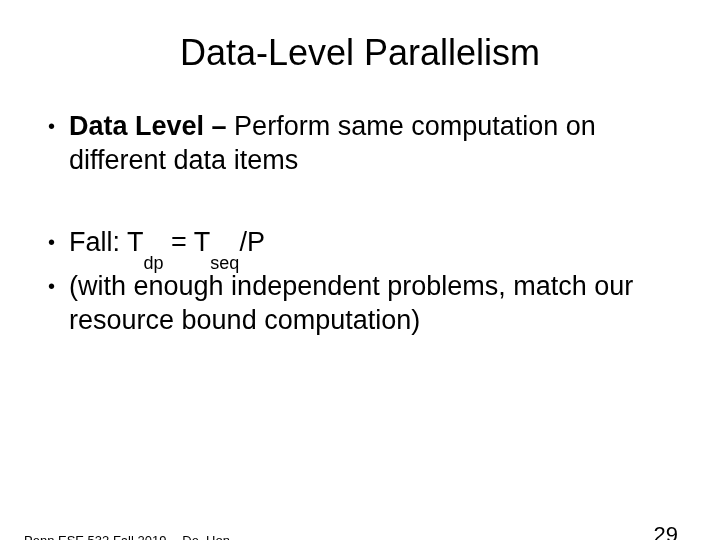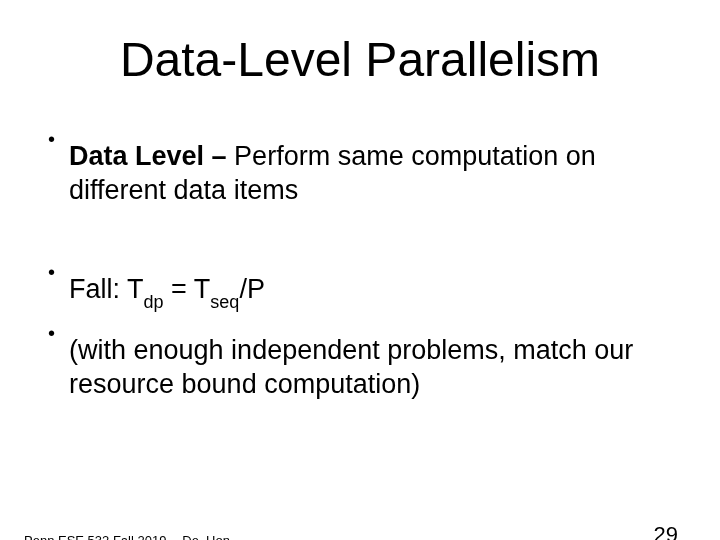--- a/index.html
+++ b/index.html
@@ -12,21 +12,21 @@
     overflow: hidden;
   }
   .slide {
     width: 720px;
     height: 540px;
     position: relative;
     padding: 0;
   }
   .title {
     text-align: center;
-    font-size: 48px;
+    font-size: 36px;
     font-weight: 400;
     margin-top: 32px;
     margin-bottom: 36px;
     letter-spacing: 0px;
   }
   .content {
     padding-left: 48px;
     padding-right: 40px;
   }
   .bullet {
@@ -35,24 +35,24 @@
     font-size: 27px;
     line-height: 1.25;
     margin-bottom: 8px;
   }
   .bullet .dot {
     font-size: 20px;
     margin-right: 14px;
     margin-top: 4px;
     flex-shrink: 0;
   }
-  .bullet .text { flex: 1; margin-top: 17px; }
+  .bullet .text { flex: 1; }
   .bold { font-weight: 700; }
   .gap { height: 40px; }
-  .sub { font-size: 18px; vertical-align: sub; position: relative; top: 4px; }
+  .sub { font-size: 18px; vertical-align: sub; position: relative; top: 12px; }
   .footer {
     position: absolute;
     bottom: 24px;
     left: 24px;
     font-size: 13px;
   }
   .page-num {
     position: absolute;
     bottom: 24px;
     right: 42px;

